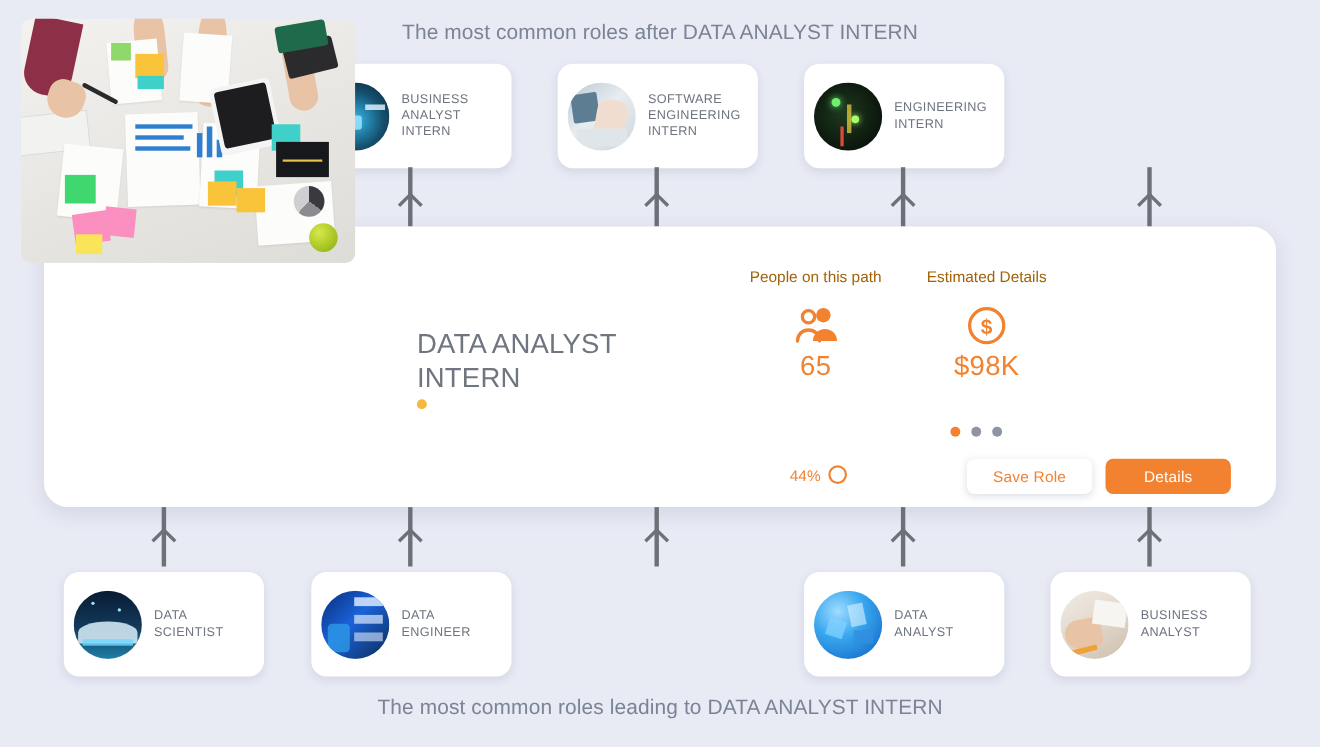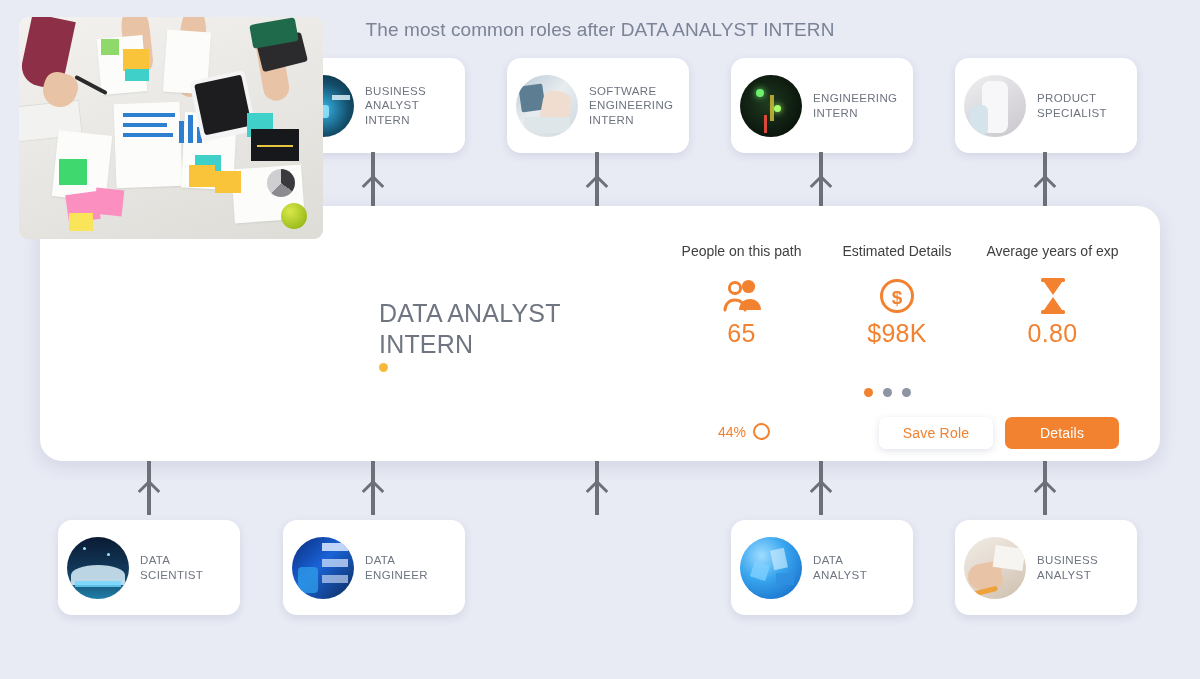--- a/index.html
+++ b/index.html
@@ -130,21 +130,21 @@
   }
 
   
   .metric {
     position: absolute;
     top: 243px;
     text-align: center;
   }
   .metric-label {
     font-size: 14px;
-    color: #404040;
+    color: #a16207;
     white-space: nowrap;
   }
   .metric-icon {
     height: 40px;
     margin-top: 17px;
     display: flex;
     align-items: center;
     justify-content: center;
   }
   .metric-value {
@@ -294,30 +294,20 @@
         radial-gradient(circle at 45% 45%, #1f3a20 0%, #0b160c 70%, #050a05 100%);"></div>
       <div class="sq" style="left:16px;top:14px;width:8px;height:8px;border-radius:50%;background:#6ef06e;box-shadow:0 0 7px #6ef06e;"></div>
       <div class="sq" style="left:34px;top:30px;width:7px;height:7px;border-radius:50%;background:#a8ff6a;box-shadow:0 0 6px #a8ff6a;"></div>
       <div class="sq" style="left:24px;top:40px;width:3px;height:18px;background:#d94a3a;"></div>
       <div class="sq" style="left:30px;top:20px;width:4px;height:26px;background:#d9c23a;opacity:.8;"></div>
     </div>
     <div class="role-label">ENGINEERING
 INTERN</div>
   </div>
 
-  <div class="role-card" style="left:955px; top:58px;">
-    <div class="role-avatar">
-      <div class="avatar-img" style="background:
-        linear-gradient(150deg, #efeef0 0%, #dcdade 50%, #c9c7cc 100%);"></div>
-      <div class="sq" style="left:18px;top:6px;width:26px;height:52px;background:#f7f6f8;border-radius:8px;"></div>
-      <div class="sq" style="left:6px;top:30px;width:18px;height:30px;background:#d5e3ea;border-radius:6px;"></div>
-    </div>
-    <div class="role-label">PRODUCT
-SPECIALIST</div>
-  </div>
 
   <div class="arrow up-top" style="left:147px;  top:152px; height:54px;"></div>
   <div class="arrow up-top" style="left:371px;  top:152px; height:54px;"></div>
   <div class="arrow up-top" style="left:595px;  top:152px; height:54px;"></div>
   <div class="arrow up-top" style="left:819px;  top:152px; height:54px;"></div>
   <div class="arrow up-top" style="left:1043px; top:152px; height:54px;"></div>
 
   <div class="main-card"></div>
 
   <div class="main-photo">
@@ -395,32 +385,20 @@
     <div class="metric-label">Estimated Details</div>
     <div class="metric-icon">
       <svg width="38" height="38" viewBox="0 0 38 38" aria-hidden="true">
         <circle cx="19" cy="19" r="15.5" fill="none" stroke="#f2822f" stroke-width="3"></circle>
         <text x="19" y="26.5" text-anchor="middle" font-family="Liberation Sans, sans-serif" font-size="19" font-weight="bold" fill="#f2822f">$</text>
       </svg>
     </div>
     <div class="metric-value">$98K</div>
   </div>
 
-  <div class="metric m3">
-    <div class="metric-label">Average years of exp</div>
-    <div class="metric-icon">
-      <svg width="30" height="38" viewBox="0 0 30 38" aria-hidden="true">
-        <rect x="3" y="1" width="24" height="4" rx="1.6" fill="#f2822f"></rect>
-        <rect x="3" y="33" width="24" height="4" rx="1.6" fill="#f2822f"></rect>
-        <path d="M6 5h18l-9 13z" fill="#f2822f"></path>
-        <path d="M15 20l9 13H6z" fill="#f2822f"></path>
-      </svg>
-    </div>
-    <div class="metric-value">0.80</div>
-  </div>
 
   <div class="dots">
     <div class="dot active"></div>
     <div class="dot"></div>
     <div class="dot"></div>
   </div>
 
   <div class="progress">
     <span>44%</span>
     <span class="progress-ring"></span>
@@ -479,14 +457,15 @@
       <div class="avatar-img" style="background:
         linear-gradient(150deg, #f1ece6 0%, #e2d8cc 50%, #cdbfae 100%);"></div>
       <div class="sq" style="left:4px;top:26px;width:34px;height:26px;background:#e8c3a5;border-radius:14px 6px 6px 14px;transform:rotate(-10deg);"></div>
       <div class="sq" style="left:30px;top:10px;width:30px;height:22px;background:#f7f5f1;transform:rotate(8deg);"></div>
       <div class="sq" style="left:6px;top:52px;width:28px;height:5px;background:#f0a23a;transform:rotate(-14deg);border-radius:3px;"></div>
     </div>
     <div class="role-label">BUSINESS
 ANALYST</div>
   </div>
 
+  <div class="caption caption-bottom">The most common roles leading to DATA ANALYST INTERN</div>
 
 </div>
 
 </body></html>

